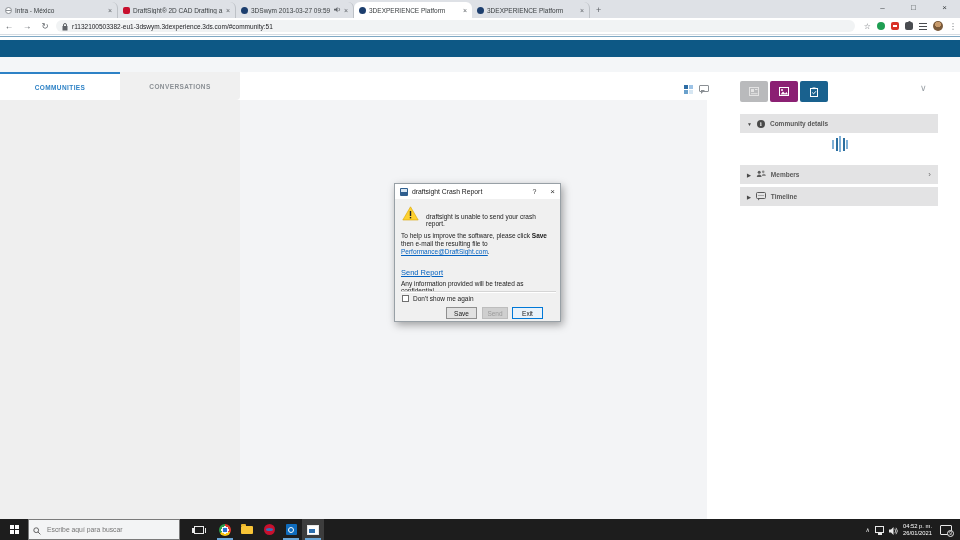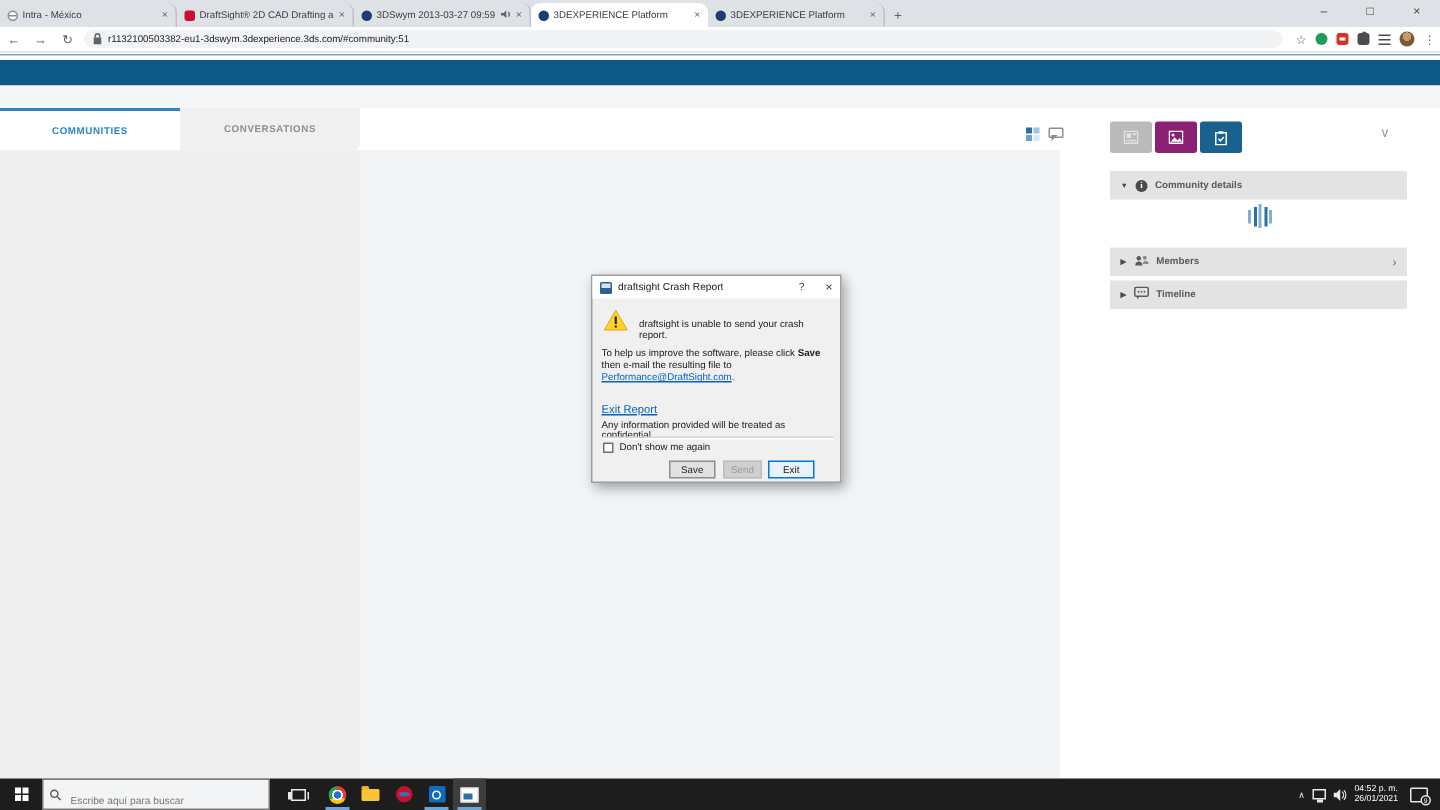--- a/index.html
+++ b/index.html
@@ -98,21 +98,21 @@
            font-family:"Liberation Sans",sans-serif;}
   .b-save{left:51px;width:31px;background:#e1e1e1;border:1px solid #8f8f8f;color:#1a1a1a;}
   .b-send{left:87px;width:26px;background:#cfcfcf;border:1px solid #bdbdbd;color:#9a9a9a;}
   .b-exit{left:117px;width:31px;background:#e9f2fa;border:1px solid #0078d7;color:#1a1a1a;}
 
   
   .taskbar{position:absolute;left:0;right:0;bottom:0;height:21px;background:#1d1d1d;display:flex;align-items:center;}
   .start{width:28px;height:21px;display:flex;align-items:center;justify-content:center;}
   .winlogo{width:9px;height:9px;display:grid;grid-template-columns:4px 4px;gap:1px;}
   .winlogo i{background:#fdfdfd;width:4px;height:4px;display:block;}
-  .tsearch{width:152px;height:21px;background:#f3f4f5;border:1px solid #7a7a7a;display:flex;align-items:flex-end;
+  .tsearch{width:152px;height:21px;background:#f3f4f5;border:1px solid #7a7a7a;display:flex;align-items:center;
            padding:0 4px;gap:4px;}
   .tsearch input{border:none;background:transparent;outline:none;font-size:6.8px;width:120px;color:#444;
                  font-family:"Liberation Sans",sans-serif;}
   .tv-ic{width:10px;height:8px;border:1px solid #eaeaea;position:relative;margin:0 10px 0 14px;}
   .tv-ic::before{content:"";position:absolute;left:-3px;top:1.5px;width:1.5px;height:5px;background:#eaeaea;}
   .tv-ic::after{content:"";position:absolute;right:-3px;top:1.5px;width:1.5px;height:5px;background:#eaeaea;}
   .app{width:22px;height:21px;display:flex;align-items:center;justify-content:center;position:relative;}
   .app.running::after{content:"";position:absolute;bottom:0;left:3px;right:3px;height:2px;background:#6aa7d8;}
   .app.focused{background:#3d3d3d;}
   .chrome-ic{width:12px;height:12px;border-radius:50%;
@@ -304,21 +304,21 @@
       <svg width="17" height="15" viewBox="0 0 17 15">
           <path d="M8.5 0.8L16.2 14H0.8z" fill="#fed12f" stroke="#d9a400" stroke-width="0.6"></path>
           <rect x="7.8" y="5" width="1.4" height="5" fill="#222"></rect>
           <rect x="7.8" y="11" width="1.4" height="1.4" fill="#222"></rect>
         </svg>
     </span>
     <div class="dlg-msg">draftsight is unable to send your crash report.</div>
     <div class="dlg-para">
       <span>To help us improve the software, please click </span><b>Save</b><span> then e-mail the resulting file to </span><a>Performance@DraftSight.com</a><span>.</span>
     </div>
-    <a class="view-report">Exit Report</a>
+    <a class="view-report">Send Report</a>
     <div class="confidential">Any information provided will be treated as confidential.</div>
     <div class="dlg-sep"></div>
     <label class="dlg-check">
       <span class="cb"></span>
       <span>Don't show me again</span>
     </label>
     <div class="dlg-btn b-save">Save</div>
     <div class="dlg-btn b-send">Send</div>
     <div class="dlg-btn b-exit">Exit</div>
   </div>

